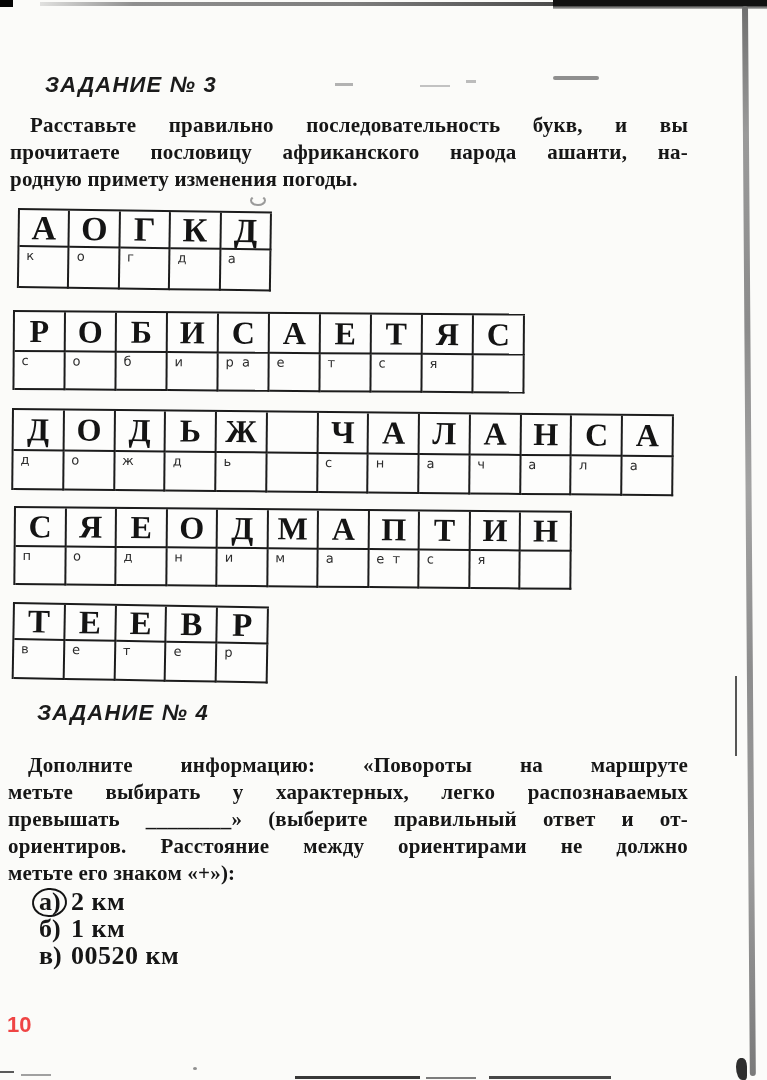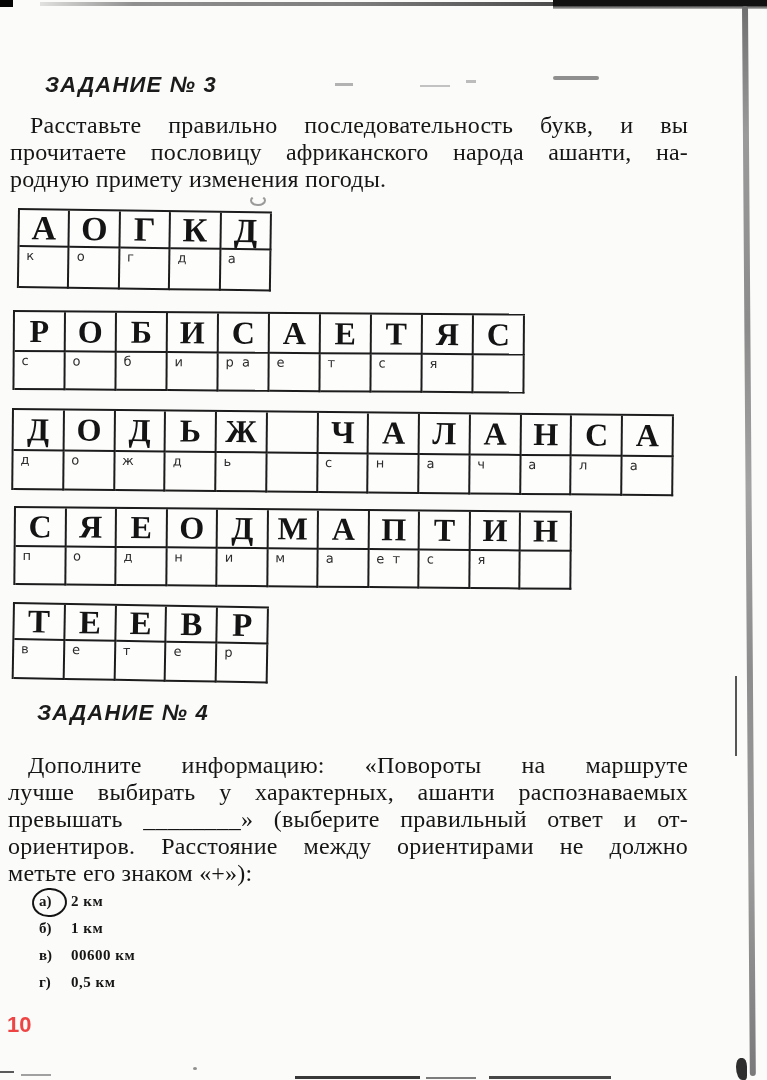--- a/index.html
+++ b/index.html
@@ -33,21 +33,21 @@
   .sm5{left:250px;top:195px;width:12px;height:7px;border:2px solid #9a9a9a;border-radius:50%;border-top-color:transparent;}
   
   .task-heading{
     position:absolute;margin:0;
     font-family:"Liberation Sans","DejaVu Sans",sans-serif;
     font-style:italic;font-weight:bold;font-size:22px;letter-spacing:1.2px;color:#1b1b1b;
   }
   .h3{left:45px;top:72px;}
   .h4{left:37px;top:700px;}
   
-  .para{position:absolute;font-size:24px;font-weight:normal;line-height:27px;letter-spacing:.2px;}
+  .para{position:absolute;font-size:21px;font-weight:bold;line-height:27px;letter-spacing:.2px;}
   .para1{left:10px;top:112px;width:678px;}
   .para2{left:8px;top:752px;width:680px;}
   .jline{text-align:justify;text-align-last:justify;}
   .jline.last{text-align-last:left;}
   .jline.first::before{content:"";display:inline-block;width:20px;}
   
   .letter-grid{
     position:absolute;display:grid;
     border-top:2px solid #1c1c1c;border-left:2px solid #1c1c1c;
     background:#fdfdfc;
@@ -62,21 +62,21 @@
     font-size:13px;color:#2c2c2c;padding:2px 0 0 7px;line-height:14px;letter-spacing:2px;
   }
   .g1{left:18px;top:208px;width:252px;grid-template-rows:37px 41px;transform:rotate(.8deg);transform-origin:left top;}
   .g1 .big{font-size:34px;}
   .g2{left:13px;top:310px;width:510px;grid-template-rows:40px 38px;transform:rotate(.4deg);transform-origin:left top;}
   .g3{left:12px;top:408px;width:660px;grid-template-rows:41px 39px;transform:rotate(.55deg);transform-origin:left top;}
   .g4{left:14px;top:506px;width:556px;grid-template-rows:39px 38px;transform:rotate(.5deg);transform-origin:left top;}
   .g5{left:13px;top:602px;width:254px;grid-template-rows:36px 39px;transform:rotate(1deg);transform-origin:left top;}
   .g5 .big{font-size:33px;}
   
-  .options{position:absolute;left:8px;top:888px;font-size:15px;font-weight:bold;}
+  .options{position:absolute;left:8px;top:888px;font-size:26px;font-weight:bold;}
   .opt-row{height:27px;line-height:27px;white-space:nowrap;}
   .opt-label{display:inline-block;width:25px;margin-left:31px;position:relative;}
   .opt-row.selected .opt-label::after{
     content:"";position:absolute;left:-7px;top:0px;width:31px;height:25px;
     border:2.5px solid #141414;border-radius:50%;transform:rotate(-6deg);
   }
   .opt-value{margin-left:7px;letter-spacing:.5px;}
   
   .page-number{
     position:absolute;left:7px;top:1012px;
@@ -210,36 +210,33 @@
       <div class="cell small">е</div>
       <div class="cell small">т</div>
       <div class="cell small">е</div>
       <div class="cell small">р</div>
     </div>
 
   <h2 class="task-heading h4">ЗАДАНИЕ № 4</h2>
 
   <div class="para para2">
     <div class="jline first">Дополните информацию: «Повороты на маршруте</div>
-    <div class="jline">лучше выбирать у характерных, ашанти распознаваемых</div>
+    <div class="jline">метьте выбирать у характерных, легко распознаваемых</div>
     <div class="jline">превышать ________» (выберите правильный ответ и от-</div>
     <div class="jline">ориентиров. Расстояние между ориентирами не должно</div>
     <div class="jline last">метьте его знаком «+»):</div>
   </div>
 
   <div class="options">
     <div class="opt-row selected">
       <span class="opt-label">а)</span><span class="opt-value">2 км</span>
     </div>
     <div class="opt-row">
       <span class="opt-label">б)</span><span class="opt-value">1 км</span>
     </div>
     <div class="opt-row">
-      <span class="opt-label">в)</span><span class="opt-value">00600 км</span>
-    </div>
-    <div class="opt-row">
-      <span class="opt-label">г)</span><span class="opt-value">0,5 км</span>
+      <span class="opt-label">в)</span><span class="opt-value">00520 км</span>
     </div>
   </div>
 
   <div class="page-number">10</div>
 
 </div>
 
 </body></html>

